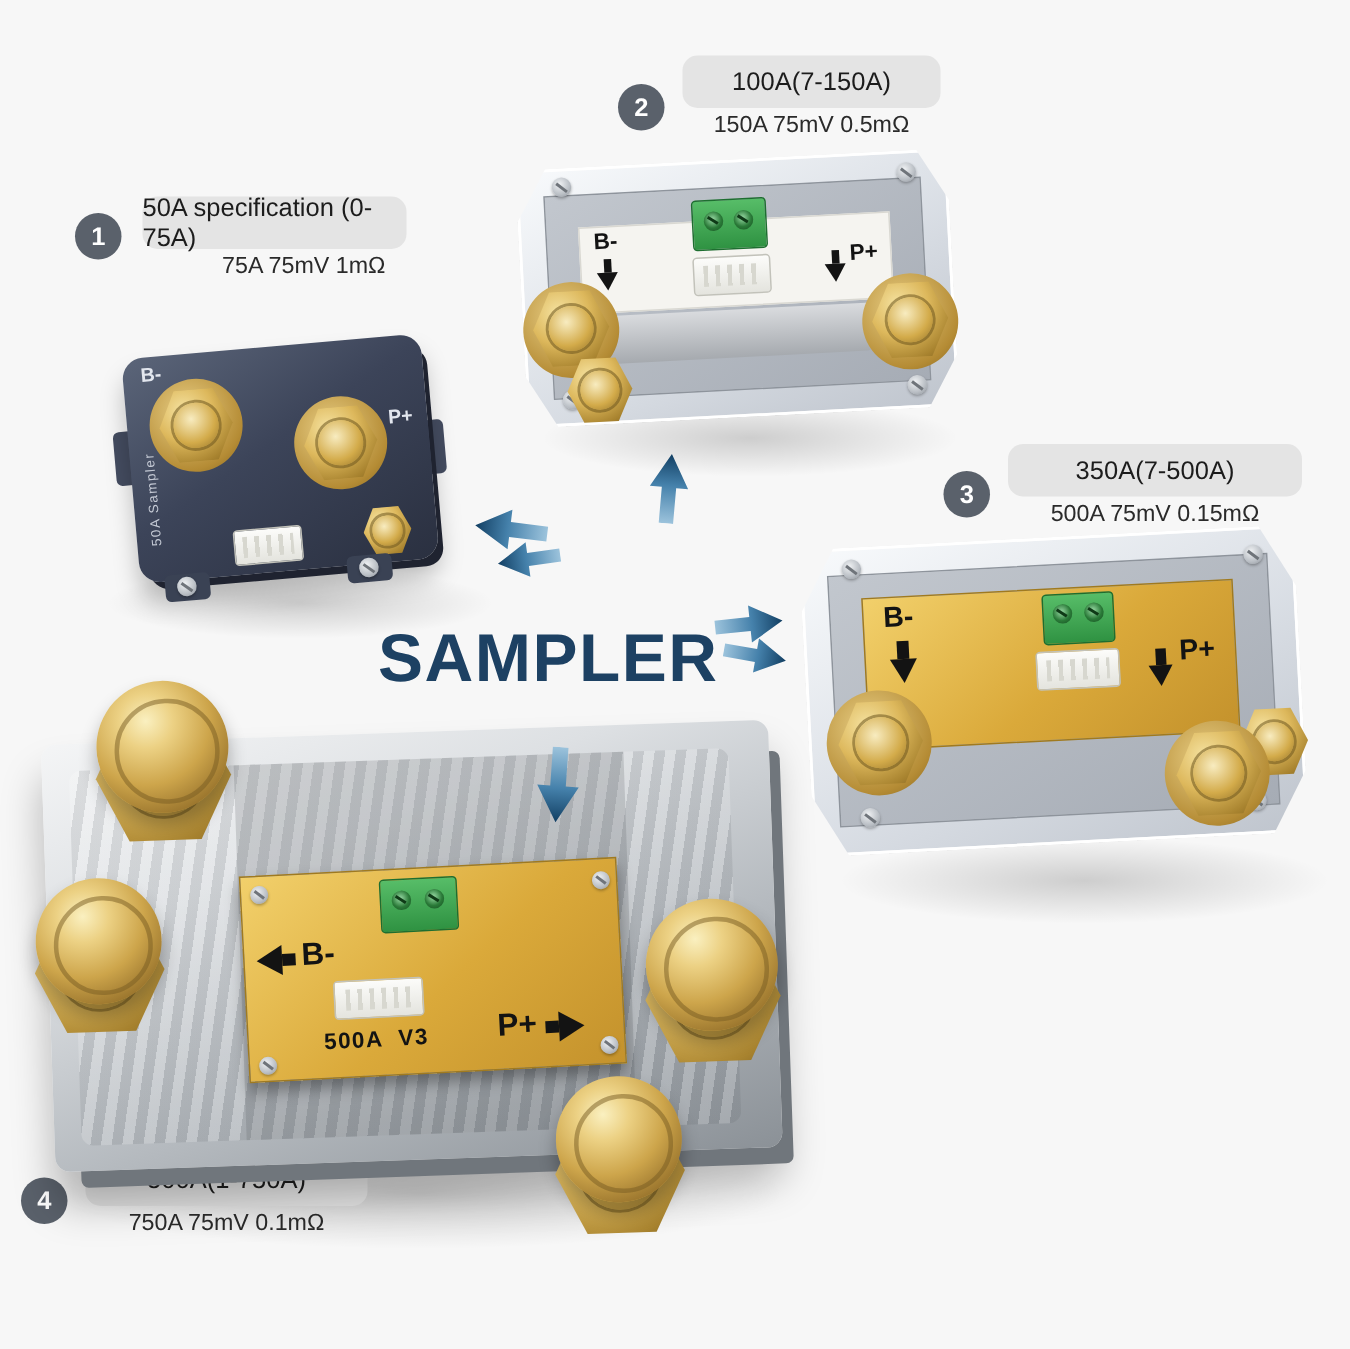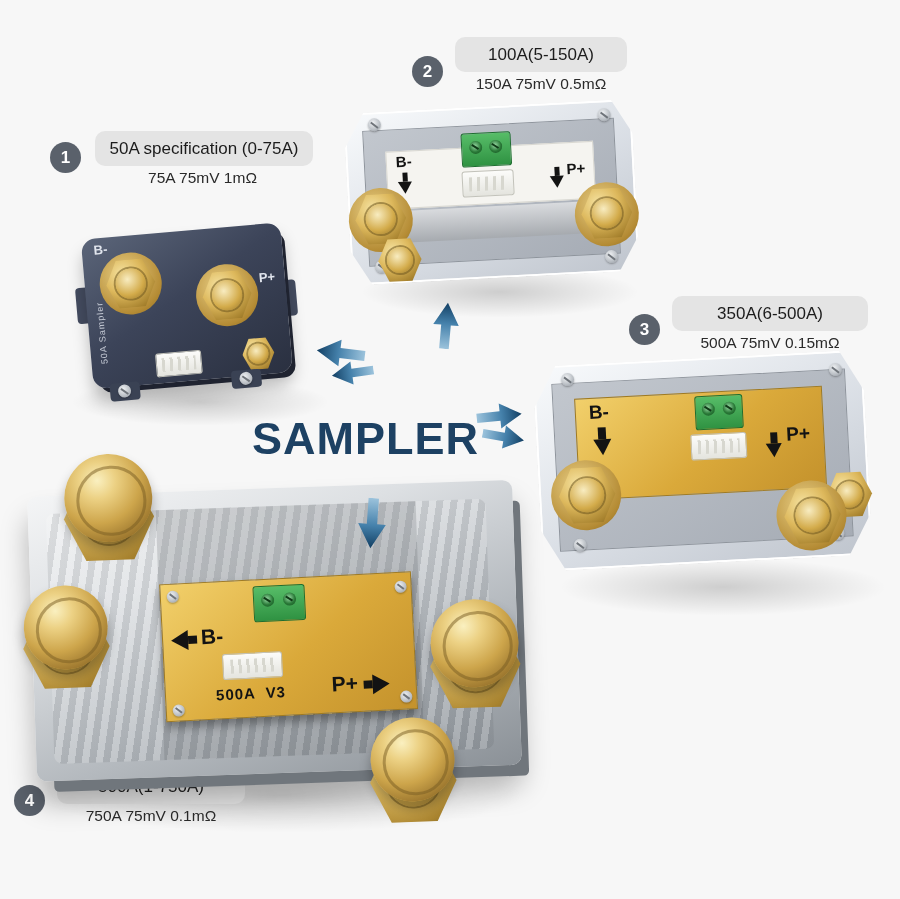--- a/index.html
+++ b/index.html
@@ -73,29 +73,29 @@
 </style>
 </head>
 <body>
 
 <div class="shadow" style="left:70px;top:378px;width:260px;height:48px;"></div>
 <div class="shadow" style="left:360px;top:266px;width:280px;height:52px;"></div>
 <div class="shadow" style="left:558px;top:558px;width:330px;height:58px;"></div>
 <div class="shadow" style="left:35px;top:758px;width:490px;height:75px;"></div>
 
 <div class="num-circle" style="left:50px;top:142px;">1</div>
-<div class="co-box" style="left:95px;top:131px;width:218px;">50A specification (0-75A)</div>
+<div class="co-box" style="left:95px;top:131px;width:176px;">50A specification (0-75A)</div>
 <div class="co-detail" style="left:95px;top:169px;width:215px;">75A 75mV 1mΩ</div>
 
 <div class="num-circle" style="left:412px;top:56px;">2</div>
-<div class="co-box" style="left:455px;top:37px;width:172px;">100A(5-150A)</div>
+<div class="co-box" style="left:455px;top:37px;width:172px;">100A(7-150A)</div>
 <div class="co-detail" style="left:448px;top:75px;width:186px;">150A 75mV 0.5mΩ</div>
 
 <div class="num-circle" style="left:629px;top:314px;">3</div>
-<div class="co-box" style="left:672px;top:296px;width:196px;">350A(6-500A)</div>
+<div class="co-box" style="left:672px;top:296px;width:196px;">350A(7-500A)</div>
 <div class="co-detail" style="left:666px;top:334px;width:208px;">500A 75mV 0.15mΩ</div>
 
 <div class="num-circle" style="left:14px;top:785px;">4</div>
 <div class="co-box" style="left:57px;top:769px;width:188px;">500A(1-750A)</div>
 <div class="co-detail" style="left:52px;top:807px;width:198px;">750A 75mV 0.1mΩ</div>
 
 <div class="sampler-title">SAMPLER</div>
 
 <div class="abs" style="left:76px;top:222px;width:240px;height:192px;transform:rotate(-5deg);">
   <div class="abs" style="left:2px;top:56px;width:18px;height:36px;background:#444c60;border-radius:4px;"></div>

